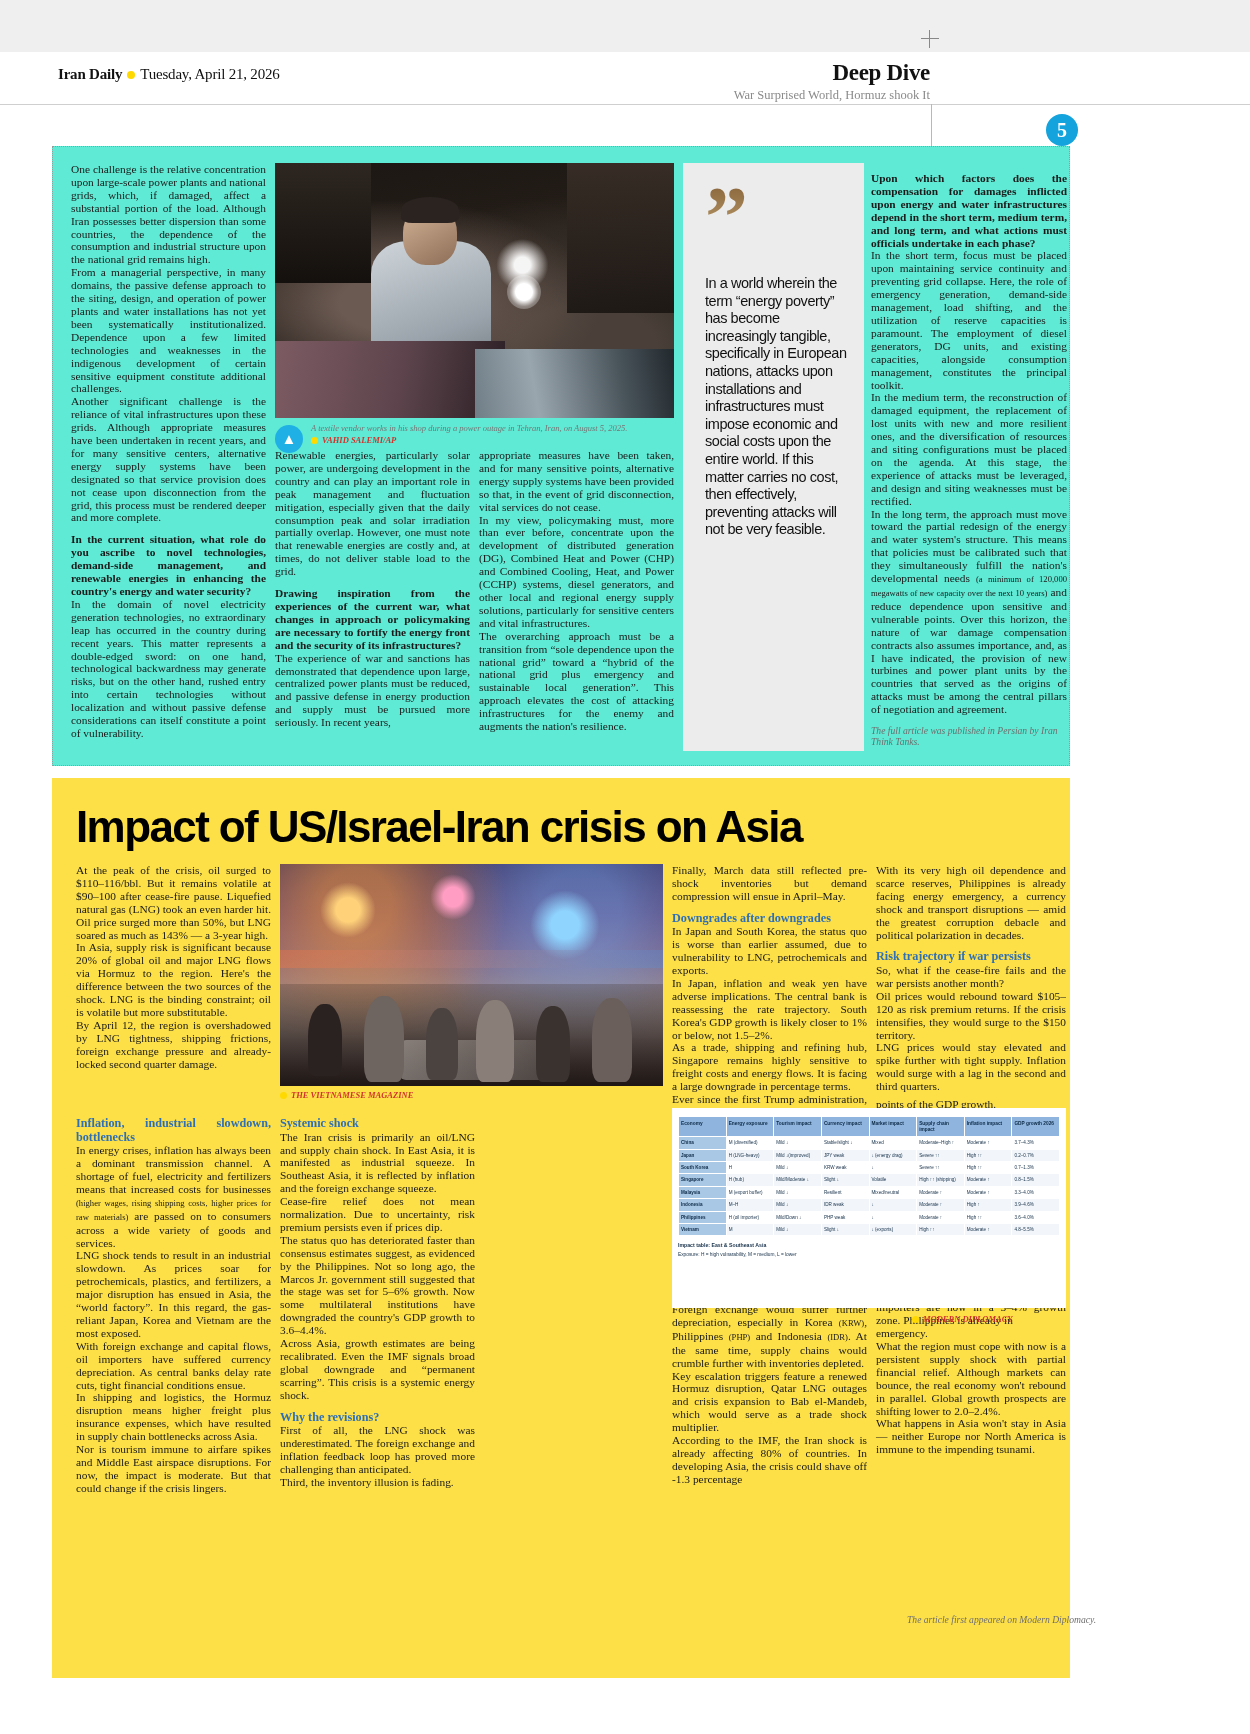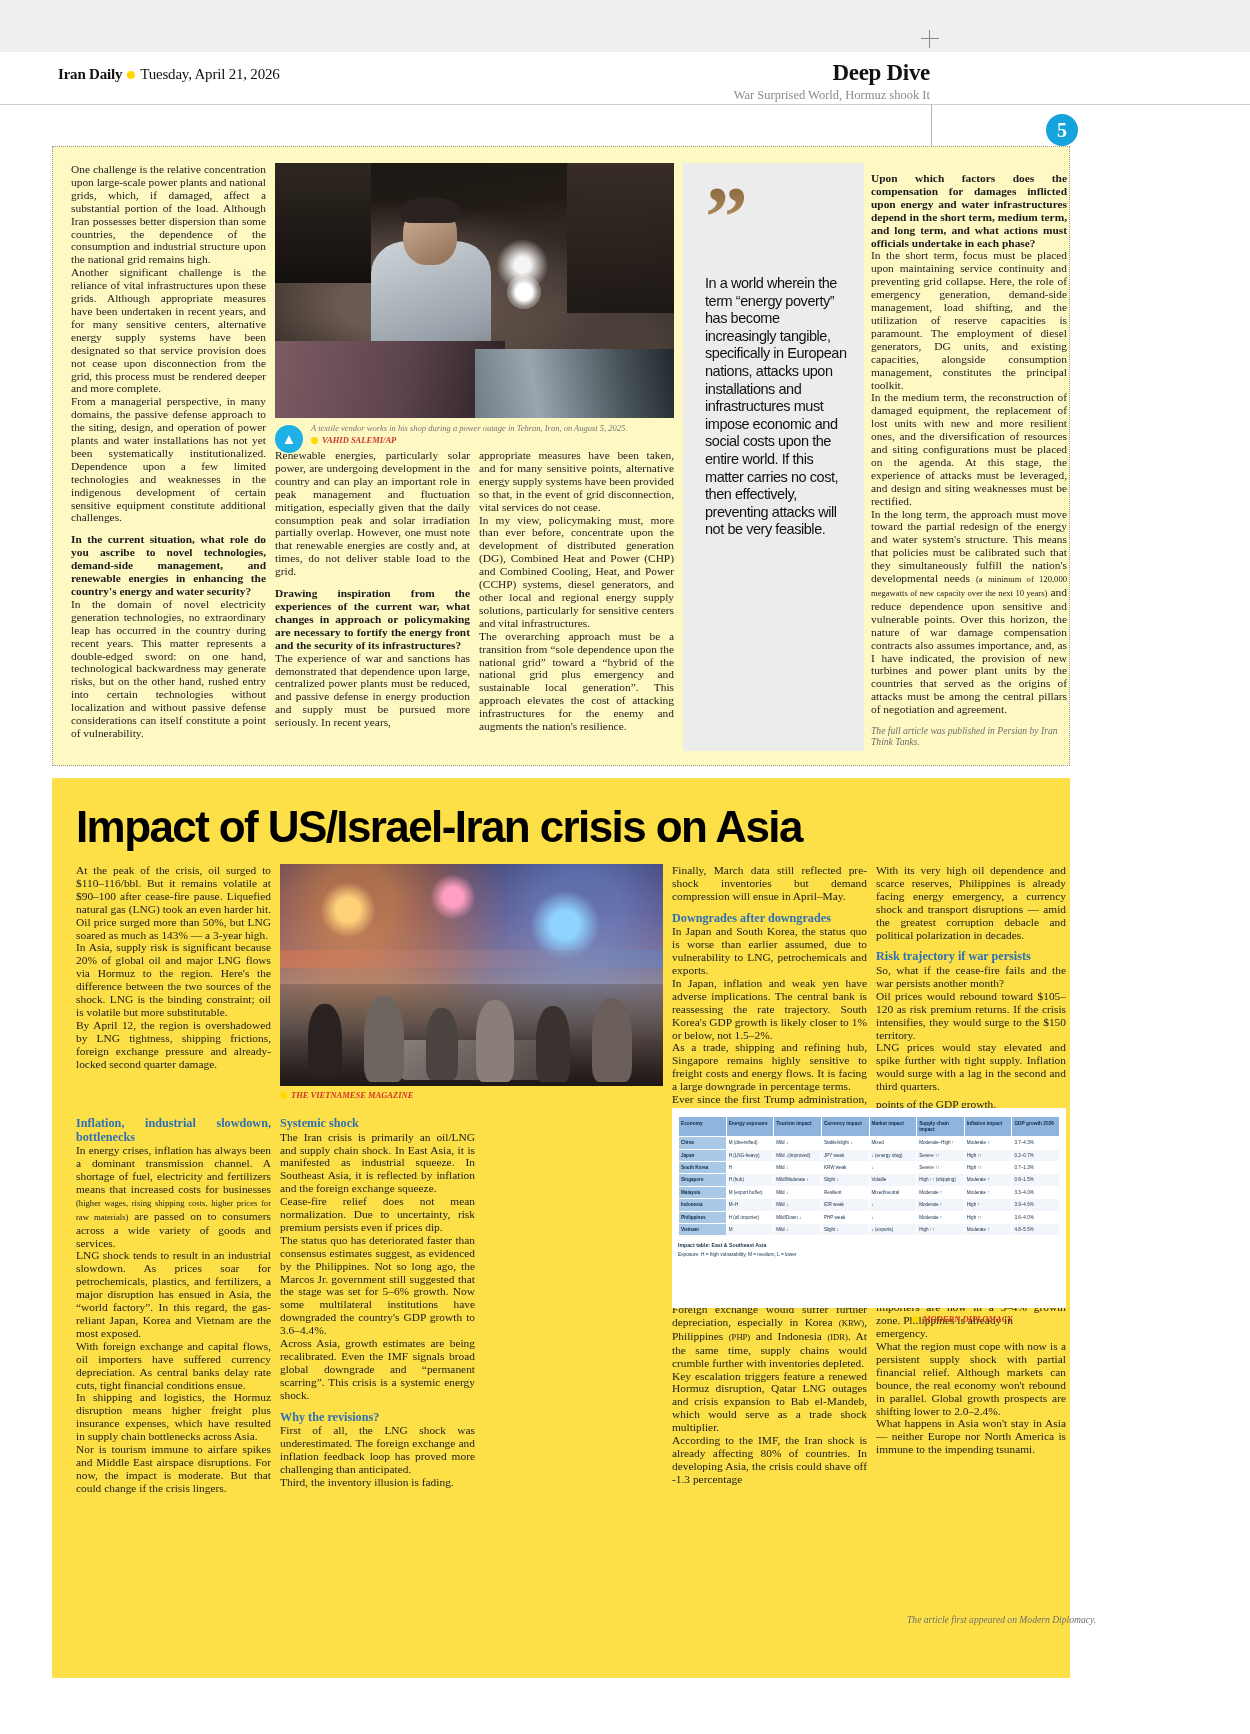--- a/index.html
+++ b/index.html
@@ -59,21 +59,21 @@
     position:absolute;left:1046px;top:62px;width:32px;height:32px;border-radius:50%;
     background:#14a3dc;color:#fff;font-size:20px;font-weight:bold;
     display:flex;align-items:center;justify-content:center;
     font-family:"Liberation Serif", serif;
   }
 
   
   .art1{
     position:absolute;left:52px;top:146px;width:1018px;height:620px;
     border:1px dotted #999;
-    background:#fef9c3;
+    background:#5eead4;
     box-sizing:border-box;
   }
   .col{
     position:absolute;
     font-size:11.4px;line-height:12.9px;
     text-align:justify;
     font-family:"Liberation Serif", serif;
     color:#1a1a1a;
   }
   .col p{margin:0;}
@@ -309,22 +309,22 @@
     <div class="sub">War Surprised World, Hormuz shook It</div>
   </div>
   <div class="mast-divider"></div>
   <div class="page-badge">5</div>
 </div>
 
 <div class="art1">
 
   <div class="col c1">
     <p>One challenge is the relative concentration upon large-scale power plants and national grids, which, if damaged, affect a substantial portion of the load. Although Iran possesses better dispersion than some countries, the dependence of the consumption and industrial structure upon the national grid remains high.</p>
+    <p>From a managerial perspective, in many domains, the passive defense approach to the siting, design, and operation of power plants and water installations has not yet been systematically institutionalized. Dependence upon a few limited technologies and weaknesses in the indigenous development of certain sensitive equipment constitute additional challenges.</p>
     <p>Another significant challenge is the reliance of vital infrastructures upon these grids. Although appropriate measures have been undertaken in recent years, and for many sensitive centers, alternative energy supply systems have been designated so that service provision does not cease upon disconnection from the grid, this process must be rendered deeper and more complete.</p>
-    <p>From a managerial perspective, in many domains, the passive defense approach to the siting, design, and operation of power plants and water installations has not yet been systematically institutionalized. Dependence upon a few limited technologies and weaknesses in the indigenous development of certain sensitive equipment constitute additional challenges.</p>
     <p class="q">In the current situation, what role do you ascribe to novel technologies, demand-side management, and renewable energies in enhancing the country's energy and water security?</p>
     <p>In the domain of novel electricity generation technologies, no extraordinary leap has occurred in the country during recent years. This matter represents a double-edged sword: on one hand, technological backwardness may generate risks, but on the other hand, rushed entry into certain technologies without localization and without passive defense considerations can itself constitute a point of vulnerability.</p>
   </div>
 
   <div class="photo1">
     <div class="shelf2"></div>
     <div class="shelf"></div>
     <div class="v-shirt"></div>
     <div class="v-head"></div>
     <div class="v-hair"></div>

